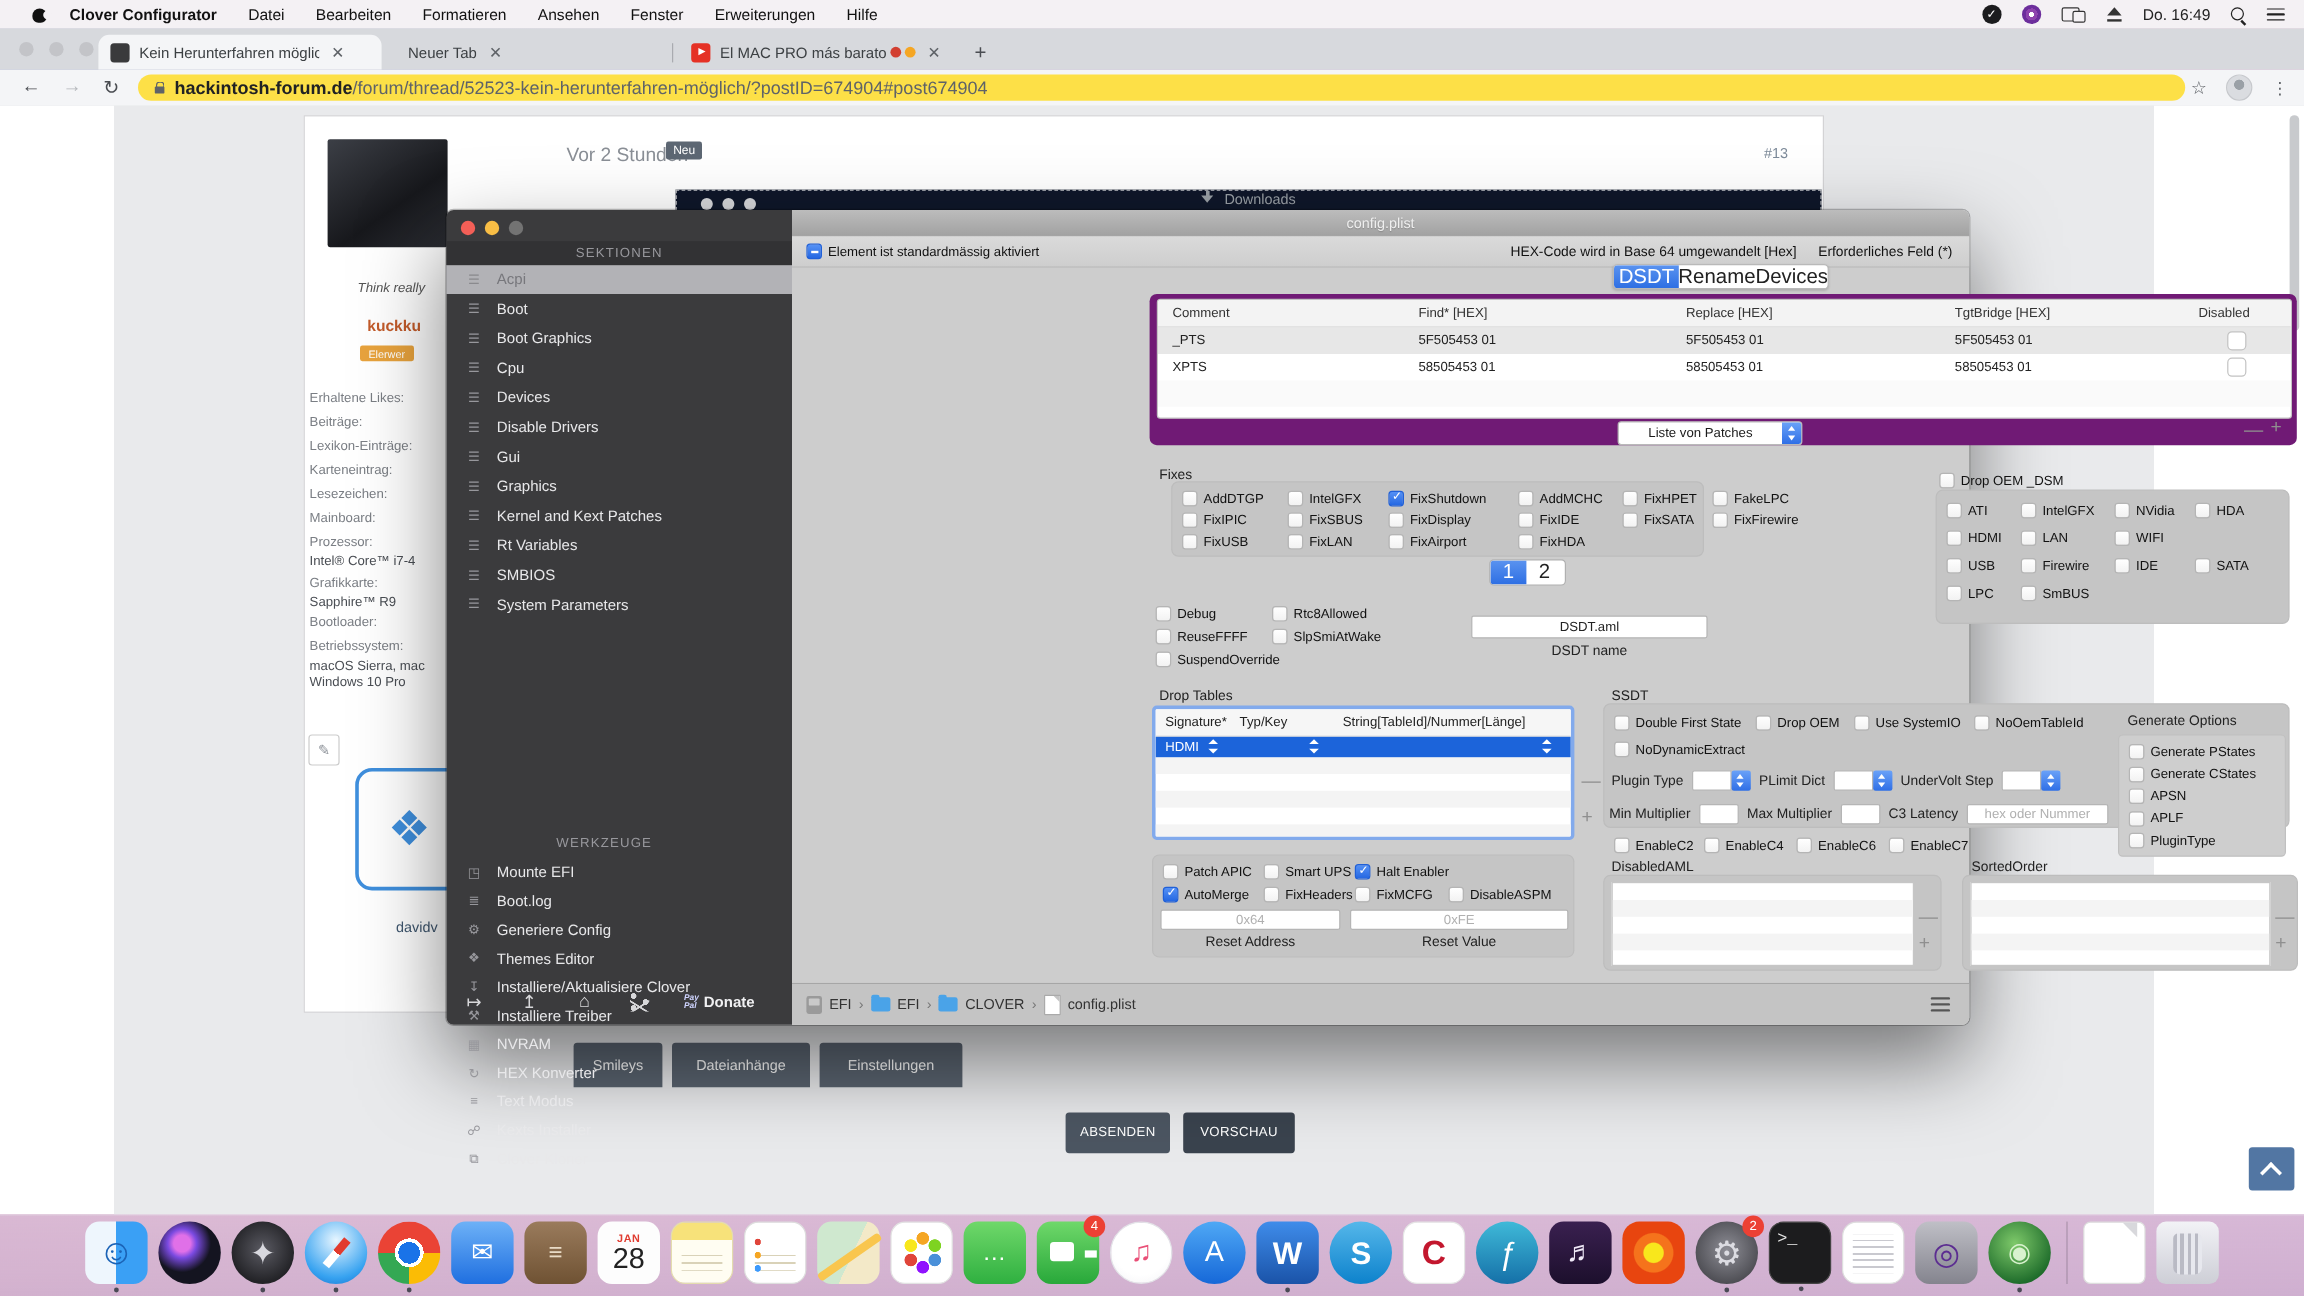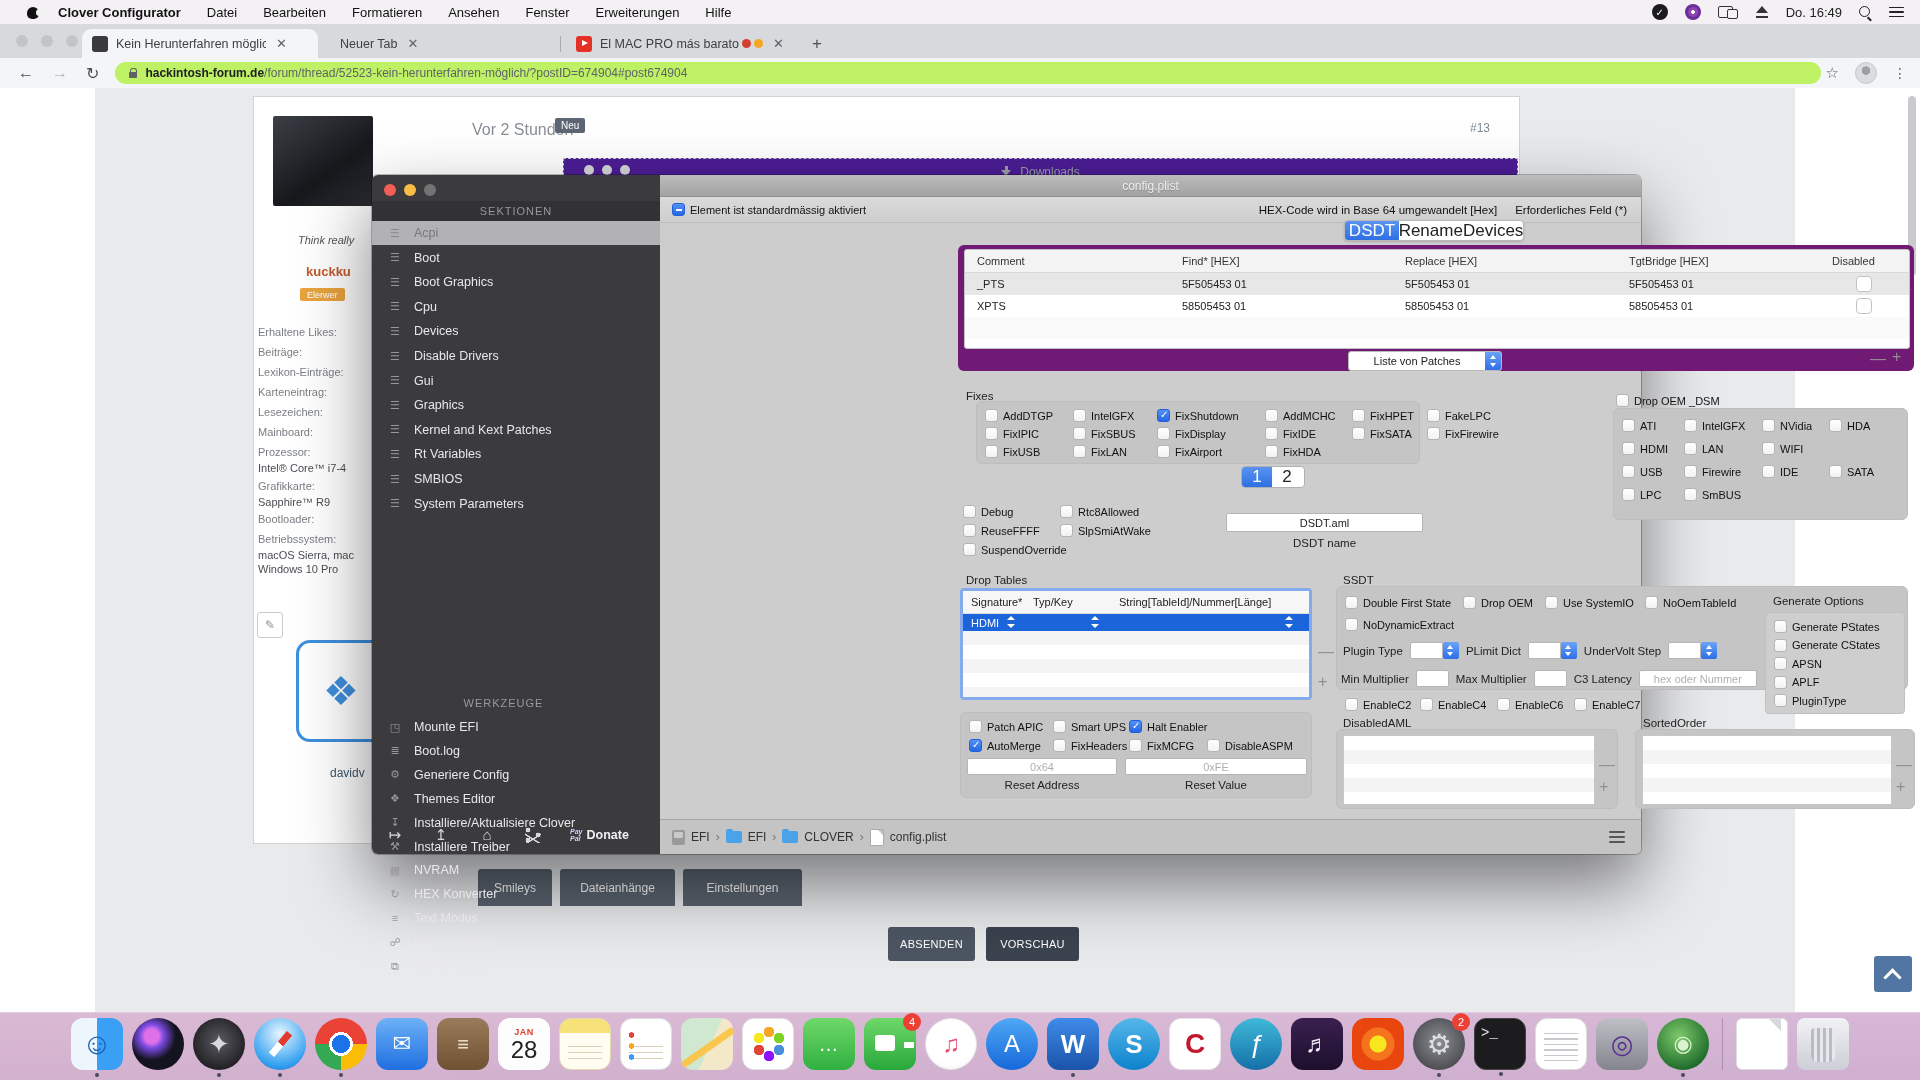--- a/index.html
+++ b/index.html
@@ -43,38 +43,38 @@
   .tab .ttl{white-space:nowrap;overflow:hidden;max-width:150px}
   .tab .x{margin-left:10px;color:#5f6368;font-size:13px}
   .tab .dot-apple,.tab .dot-fire{width:9px;height:9px;border-radius:50%;margin-left:3px;flex:none}
   .dot-apple{background:#d23f31}
   .dot-fire{background:#f5a623}
   .tabdiv{top:12px;width:1px;height:16px;background:#a9abb0}
   #newtab-btn{top:10px;font-size:17px;color:#4a4d52}
   #toolbar{left:0;top:58px;width:1920px;height:30px;background:#f4f5f7;border-bottom:1px solid #d8dade;display:flex;align-items:center}
   .nav-ic{font-size:16px;margin-left:18px;color:#4a4d52}
   .nav-ic.dis{color:#b4b7bb}
-  #urlbar{position:relative;margin-left:16px;width:1706px;height:22px;background:#bef264;border-radius:11px;display:flex;align-items:center;font-size:12px;color:#202124}
+  #urlbar{position:relative;margin-left:16px;width:1706px;height:22px;background:#fde047;border-radius:11px;display:flex;align-items:center;font-size:15px;color:#202124}
   .lock{width:8px;height:10px;position:relative;margin:0 8px 0 14px}
   .lock::before{content:"";position:absolute;left:1px;top:0;width:5px;height:5px;border:1.4px solid #5f6368;border-bottom:none;border-radius:3px 3px 0 0}
   .lock::after{content:"";position:absolute;left:0;top:4px;width:8px;height:6px;background:#5f6368;border-radius:1px}
   .url-host{color:#202124;font-weight:bold}
   .url-rest{color:#5f6368}
   #tb-right{position:absolute;right:12px;top:58px;height:30px;display:flex;align-items:center;gap:16px}
   .star{color:#5f6368;font-size:15px}
   .avatar{width:20px;height:20px;border-radius:50%;background:radial-gradient(circle at 50% 38%,#9aa0a6 0 4px,#dadce0 4.5px);border:1px solid #c6c8cc}
   .dots3{color:#5f6368;font-size:14px;letter-spacing:1px}
   
   #page{left:0;top:88px;width:1920px;height:924px;background:#fff}
   #pagegray{left:95px;top:0;width:1700px;height:924px;background:#e9eaec}
   #postpanel{left:158px;top:8px;width:1265px;height:746px;background:#fff;border:1px solid #d3d3d5}
   .muted{color:#8a8f96;font-size:16px}
   #neu-badge{background:#5d6773;color:#fff;font-size:10px;padding:2px 6px;border-radius:2px}
   #post-num{color:#7d8a99;font-size:12px}
-  #dlbar{border:1px dashed #c3c5c9;background:#4c1d95;color:#9aa0a6;font-size:12px;display:flex;align-items:center;justify-content:center;gap:8px}
+  #dlbar{border:1px dashed #c3c5c9;background:#0f172a;color:#9aa0a6;font-size:12px;display:flex;justify-content:center;gap:8px}
   .dl-ic{width:11px;height:11px;position:relative}
   .dl-ic::before{content:"";position:absolute;left:3.5px;top:0;width:3px;height:6px;background:#9aa0a6}
   .dl-ic::after{content:"";position:absolute;left:0;top:4px;border-left:5.5px solid transparent;border-right:5.5px solid transparent;border-top:6px solid #9aa0a6}
   .pgdot{width:10px;height:10px;border-radius:50%;background:#d6d7da}
   #avatar-img{background:linear-gradient(145deg,#3c3f46,#17181c 60%,#2b2d33);border-radius:2px}
   .quote{font-style:italic;color:#555;font-size:11px}
   #prof-name{color:#c35b2a;font-weight:bold;font-size:13px}
   #prof-badge{background:#e8a33d;color:#fff;font-size:9px;padding:1.5px 7px;border-radius:2px;display:inline-block}
   .pf-l{color:#7a7e84;font-size:11px;line-height:20px;white-space:nowrap}
   .pf-v{color:#4a4e54;font-size:11px;line-height:13.5px;white-space:nowrap}

